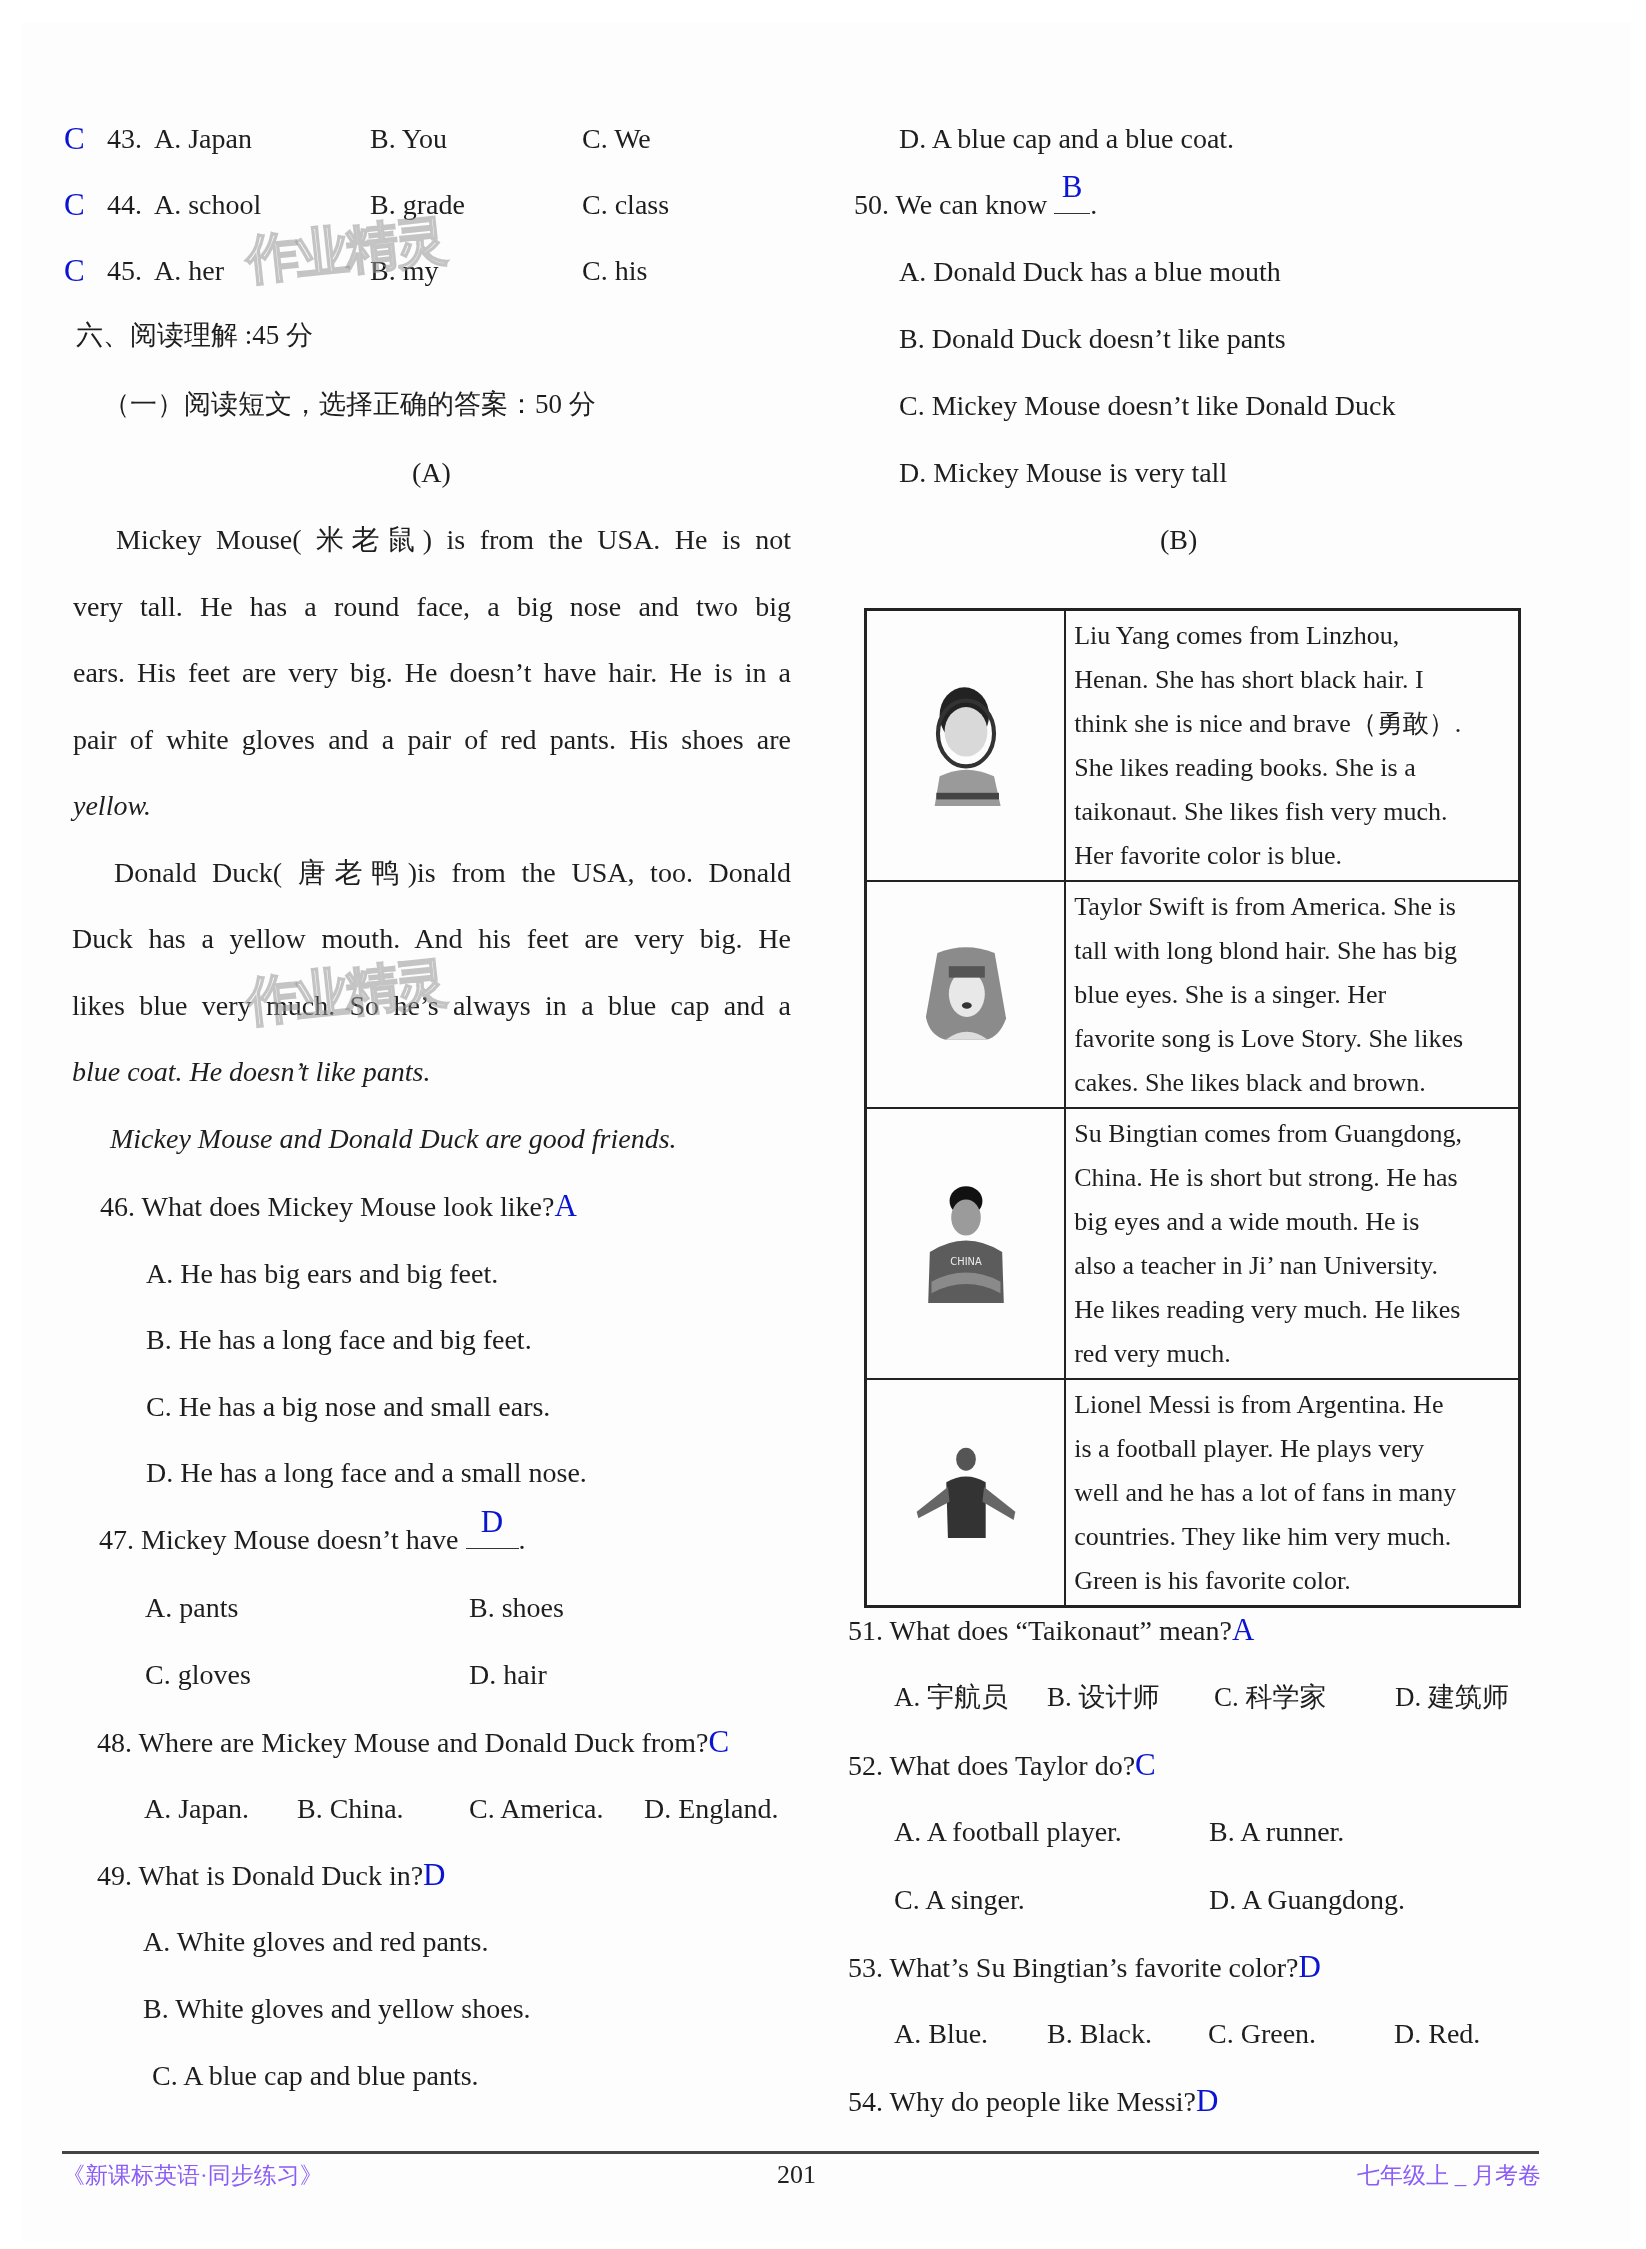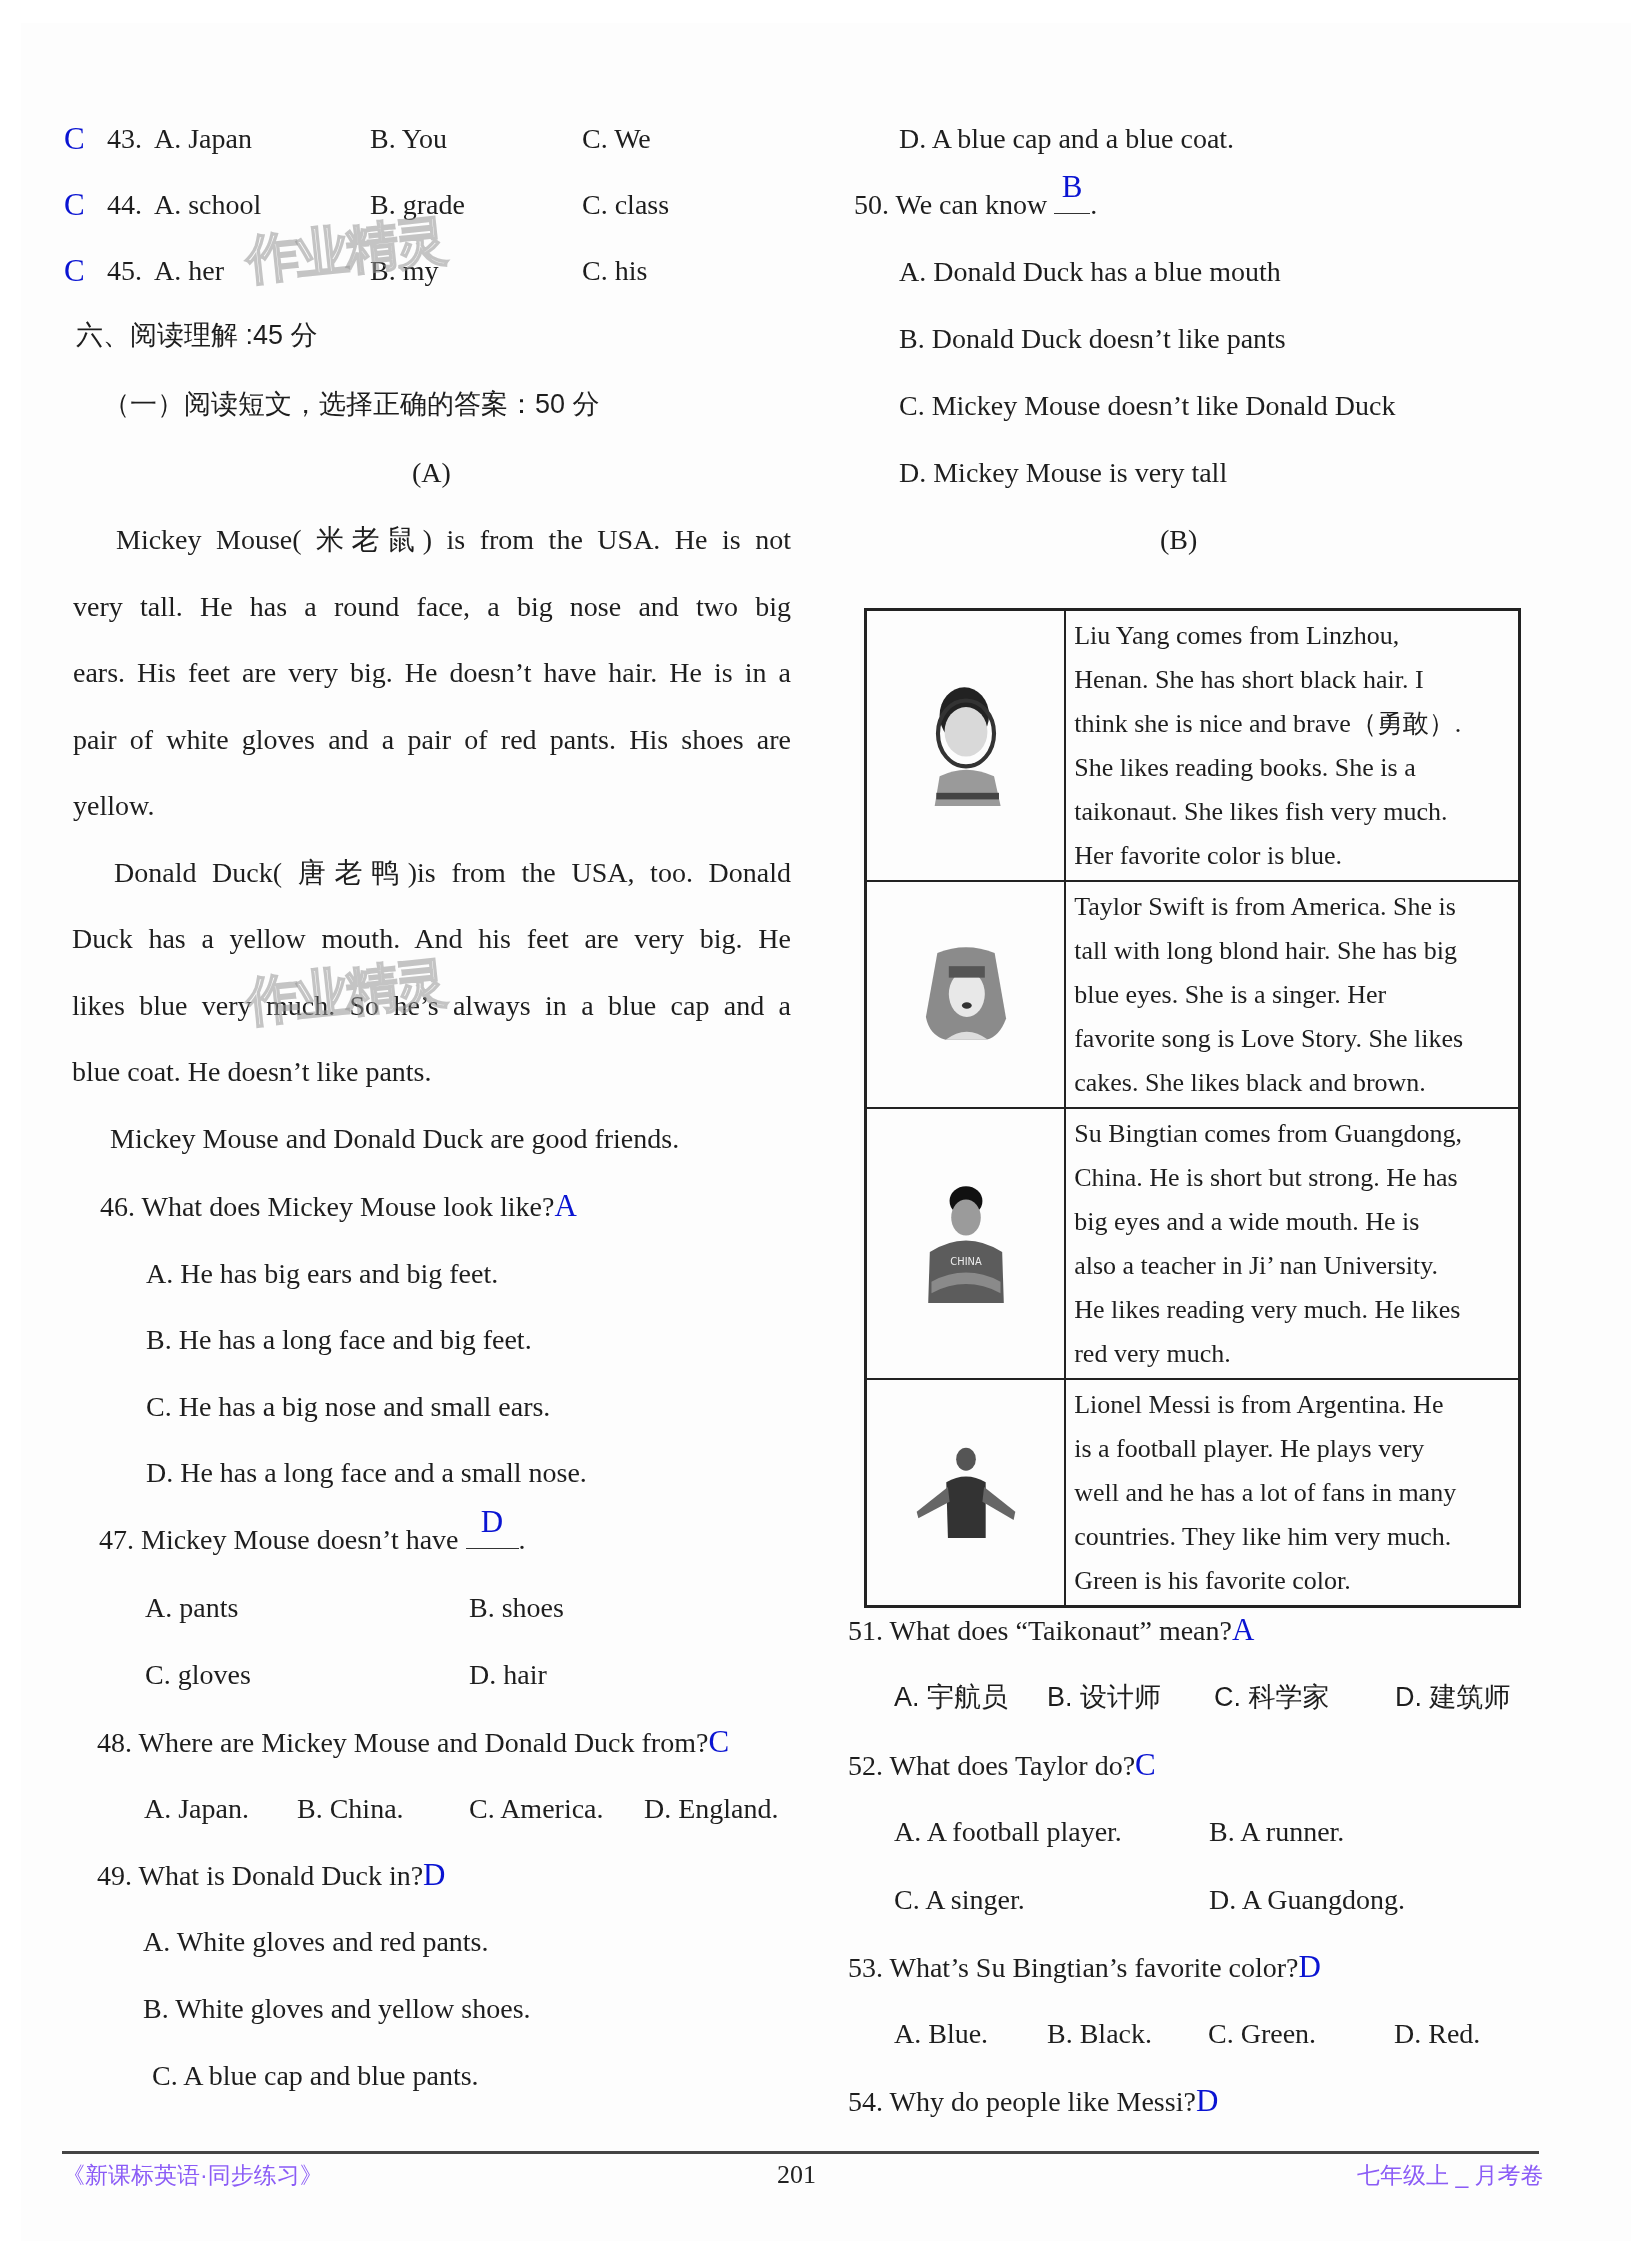--- a/index.html
+++ b/index.html
@@ -8,25 +8,25 @@
     background: #ffffff;
     font-family: "Liberation Serif", "DejaVu Serif", serif;
     color: #1e1e1e;
   }
   .page {
     position: absolute; left: 20.5px; top: 23px; width: 1610px; height: 2218px;
     background: #fdfdfd;
   }
   .t { position: absolute; font-size: 28px; line-height: 33px; white-space: nowrap; }
   .ans { color: #0a14d2; font-size: 31px; }
-  .cn { font-family: Liberation Sans, sans-serif; }
+  .cn { font-family: Liberation Serif, serif; }
   .blank { display: inline-block; border-bottom: 1.6px solid #333; position: relative; text-align: center; height: 25px; vertical-align: baseline; }
   .blank .ans { position: absolute; left: 0; right: 0; top: -18px; text-align: center; }
   .para { position: absolute; font-size: 28px; line-height: 67px; text-align: justify; text-align-last: justify; }
-  .para.last { text-align-last: left; }
+  .para.last { text-align-last: left; font-style: italic; }
   .watermark {
     position: absolute; font-family: "DejaVu Sans", sans-serif; font-size: 53px; font-weight: bold;
     color: transparent; -webkit-text-stroke: 1.6px rgba(150,150,150,0.55); transform: rotate(-6deg);
     letter-spacing: -3.3px;
   }
   table.info {
     position: absolute; left: 864px; top: 608px; width: 657px;
     border-collapse: collapse; border: 3.3px solid #222;
   }
   table.info td { border: 2.5px solid #222; vertical-align: top; padding: 0; }

